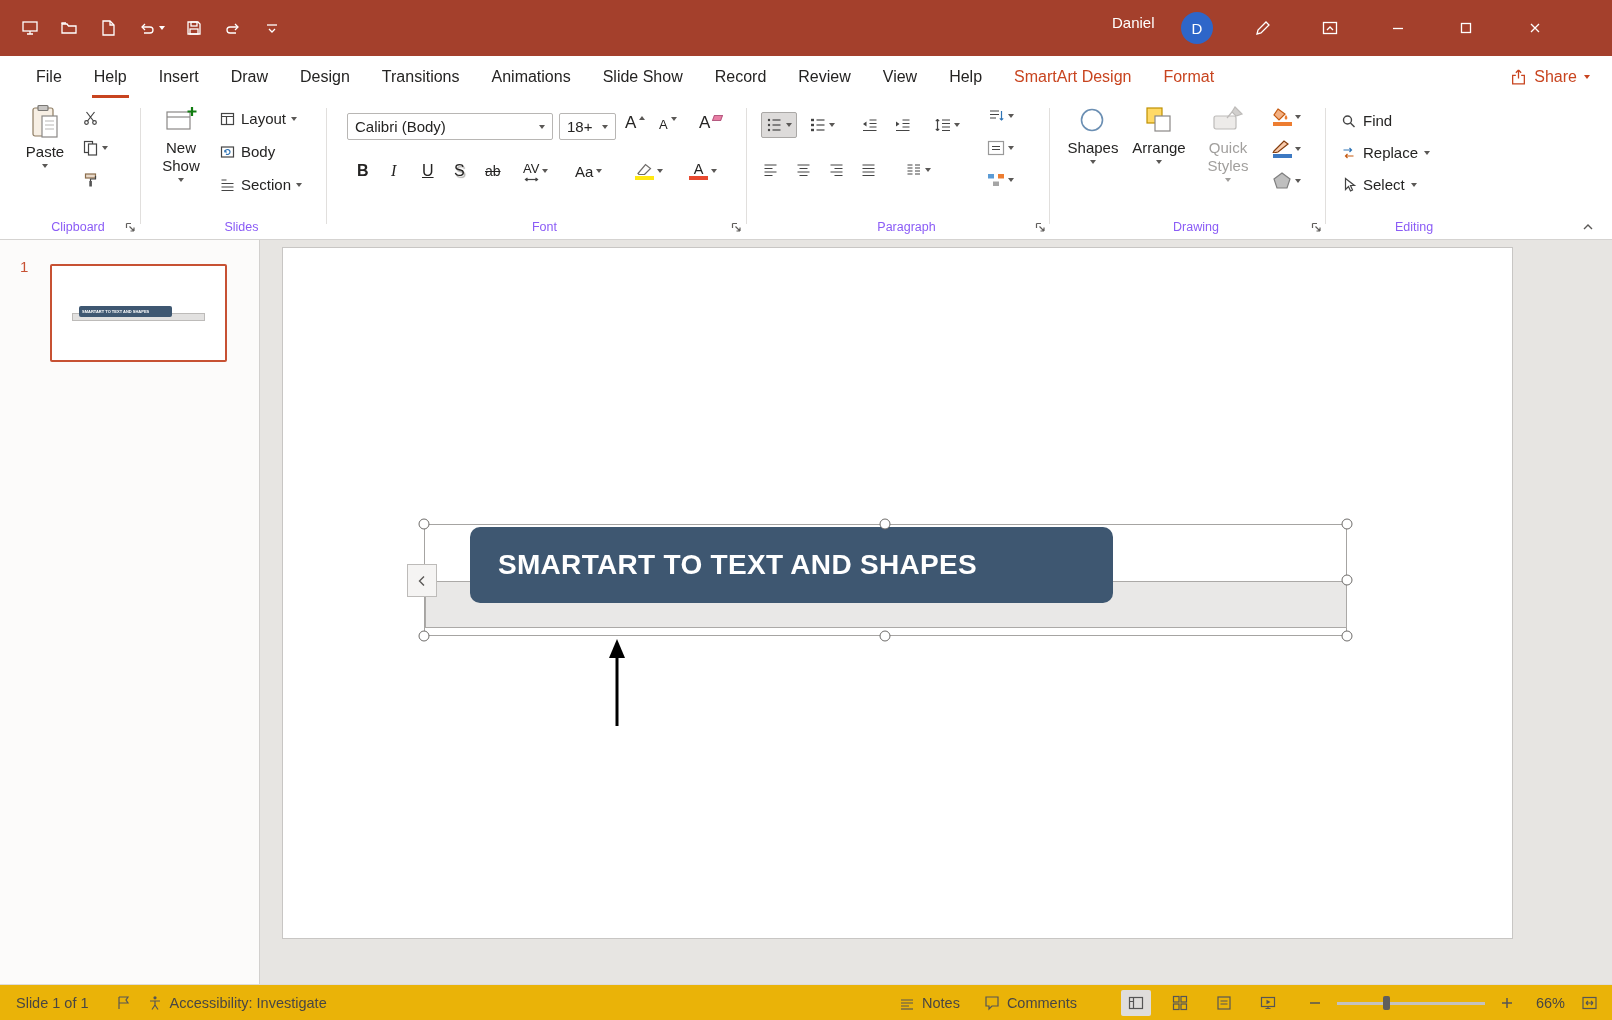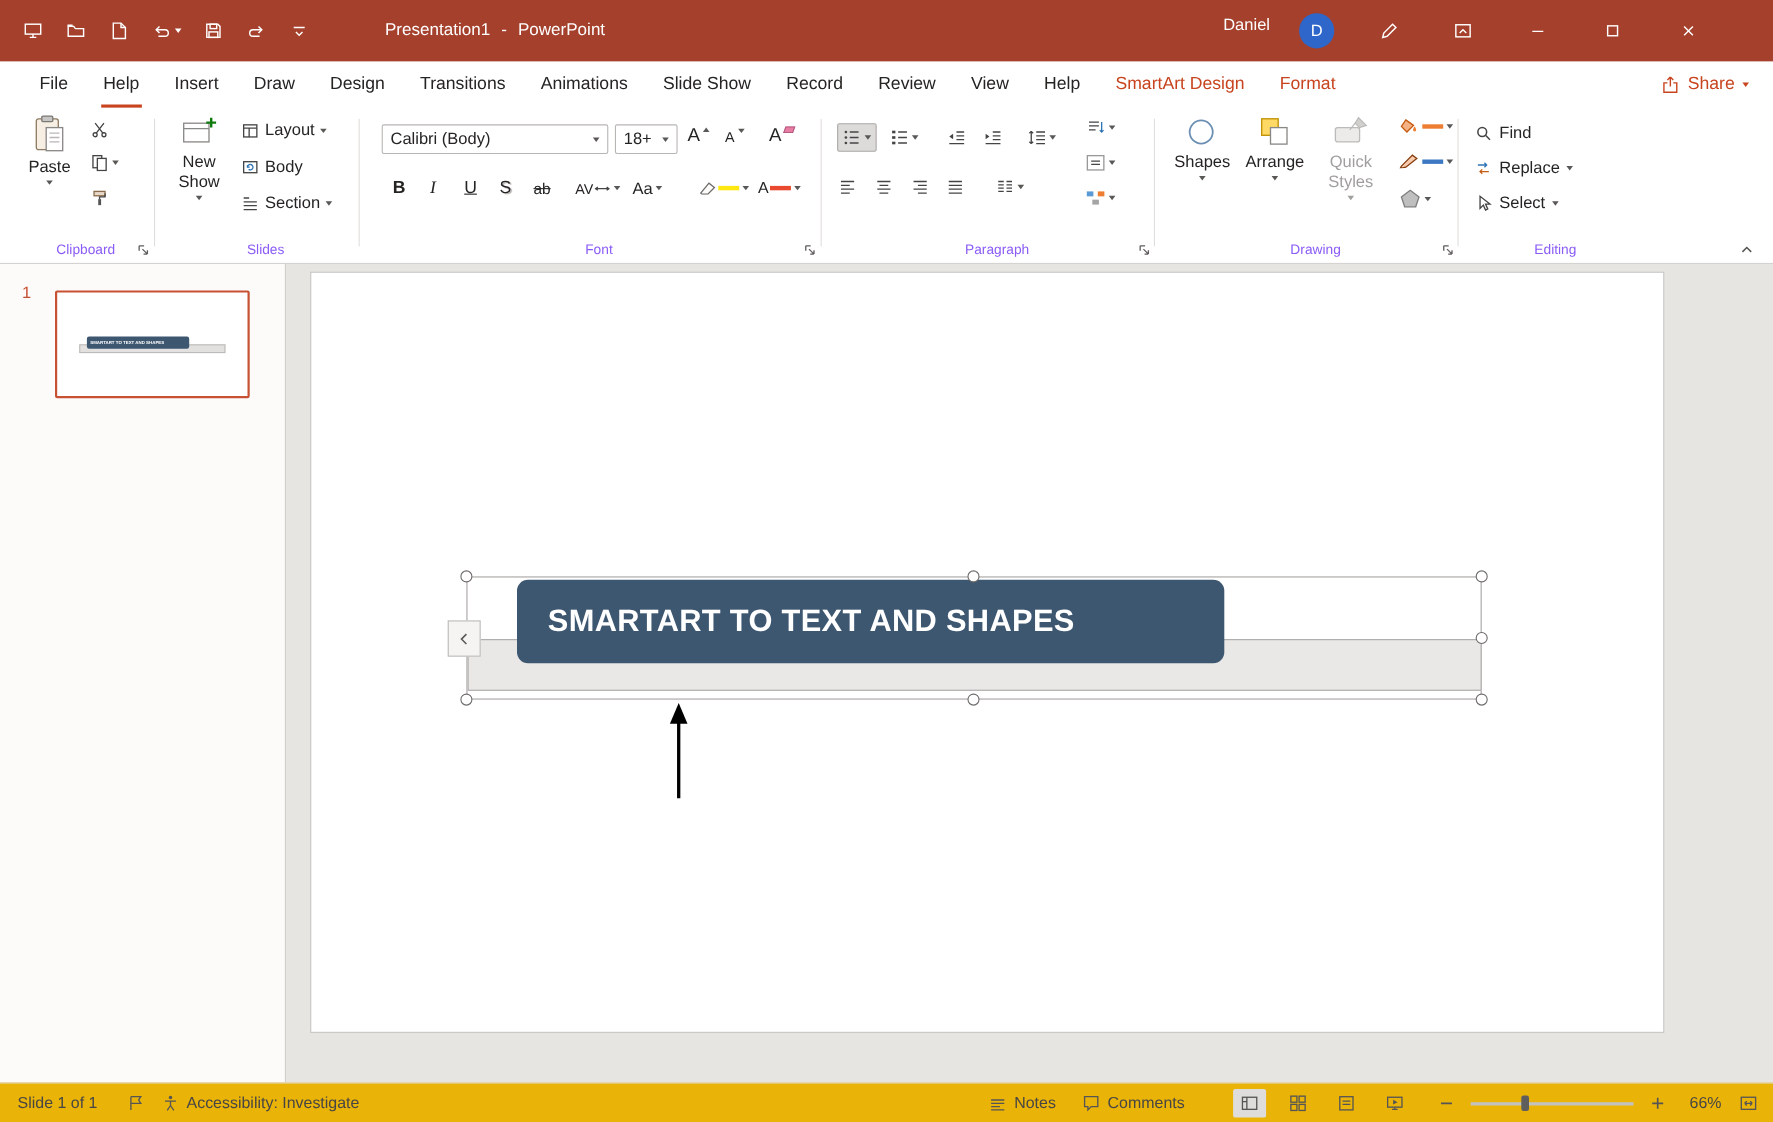--- a/index.html
+++ b/index.html
@@ -32,21 +32,21 @@
   .ribbon{position:absolute;left:0;top:98px;width:100%;height:142px;background:#fff;border-bottom:1px solid #D5D3D1;}
   .rg{position:absolute;top:0;height:141px;}
   .gsep{position:absolute;top:10px;height:116px;width:1px;background:#E1DFDD;}
   .glabel{position:absolute;left:16px;right:0;bottom:5px;text-align:center;font-size:12.5px;color:#8b5cf6;}
   .dlaunch{position:absolute;right:3px;bottom:5px;width:15px;height:15px;display:flex;align-items:center;justify-content:center;}
   .bigbtn{position:absolute;top:6px;width:58px;display:flex;flex-direction:column;align-items:center;gap:3px;}
   .bigbtn .blabel{font-size:15px;line-height:1.2;text-align:center;}
   .chev{width:0;height:0;border-left:3.5px solid transparent;border-right:3.5px solid transparent;border-top:4px solid #5A5856;flex:0 0 auto;}
   .wchev{border-top-color:#fff;}
   .posbtn{position:absolute;display:flex;align-items:center;gap:3px;}
-  .stack{display:flex;flex-direction:row;align-items:center;gap:1px;}
+  .stack{display:flex;flex-direction:column;align-items:center;gap:1px;}
   .cbar{width:19px;height:4px;}
   .combo{position:absolute;height:27px;border:1px solid #B8B6B4;background:#fff;display:flex;align-items:center;justify-content:space-between;font-size:15px;padding:0 7px;border-radius:2px;}
   .fb{top:59px;height:28px;font-size:16px;}
   .gA{font-size:17px;line-height:1;}
   .tri-up{width:0;height:0;border-left:3px solid transparent;border-right:3px solid transparent;border-bottom:4.5px solid #5A5856;margin-bottom:10px;}
   .tri-dn{width:0;height:0;border-left:3px solid transparent;border-right:3px solid transparent;border-top:4.5px solid #5A5856;margin-bottom:10px;}
   .eraser{width:9px;height:6px;background:#E87DA4;border:1px solid #B55A80;transform:skewX(-20deg);margin-bottom:9px;}
   .prow1{top:14px;height:26px;}
   .prow2{top:59px;height:26px;}
   .pcol{left:240px;}
@@ -128,25 +128,20 @@
         </svg>
     </button>
     <button class="tbtn">
       <svg class="wicon" width="18" height="18" viewBox="0 0 18 18">
           <path d="M4 6h10" stroke="#fff"></path>
           <path d="M6 10l3 3 3-3" fill="none" stroke="#fff"></path>
         </svg>
     </button>
   </div>
 
-  <div class="doc-title">
-    <span>Presentation1</span>
-    <span>-</span>
-    <span>PowerPoint</span>
-  </div>
 
 
   <div class="uname">Daniel</div>
   <button class="avatar">
       <span>D</span>
     </button>
 
   <button class="tbtn abspos" style="left:1245px">
     <svg class="wicon" width="18" height="18" viewBox="0 0 18 18">
         <path d="M3 15l1-4 8-8 3 3-8 8z" fill="none" stroke="#fff"></path>

